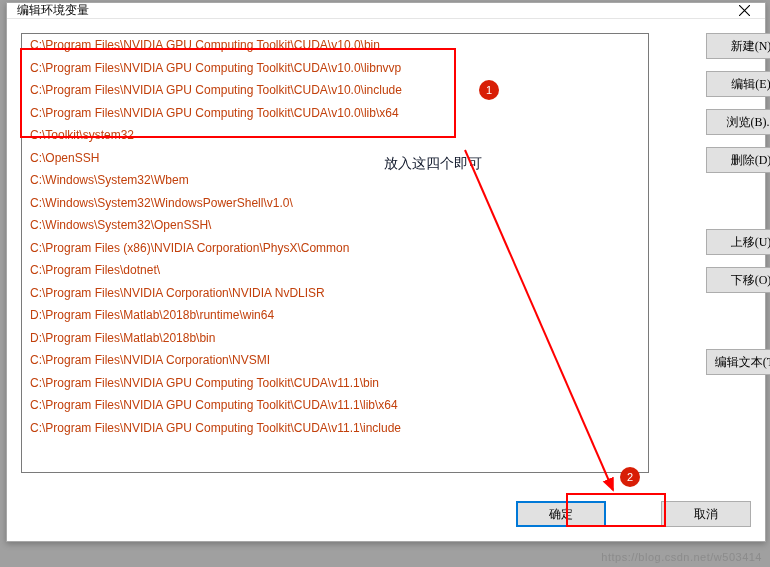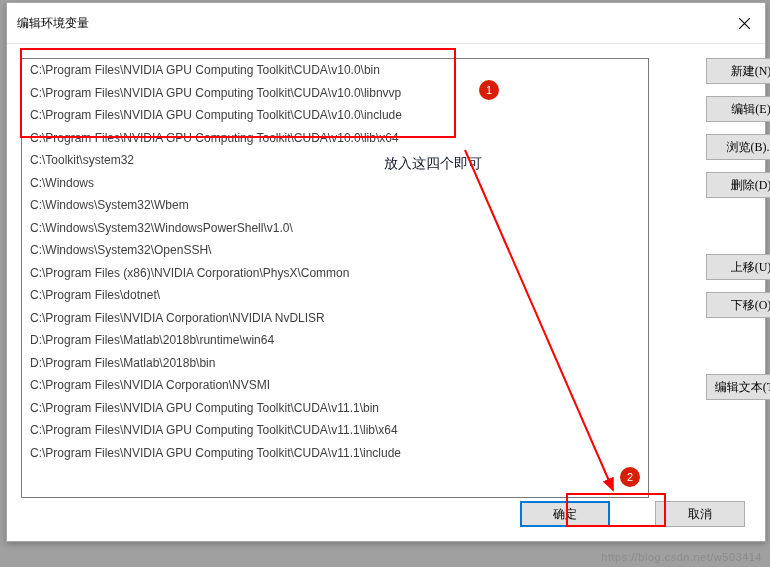--- a/index.html
+++ b/index.html
@@ -14,21 +14,21 @@
   }
   .dialog {
     position: absolute;
     left: 6px; top: 2px;
     width: 760px; height: 540px;
     background: #fff;
     border: 1px solid #a7a7a7;
     box-shadow: 0 2px 6px rgba(0,0,0,0.25);
   }
   .titlebar {
-    height: 41px;
+    height: 16px;
     display: flex;
     align-items: center;
     justify-content: space-between;
     padding-left: 10px;
     border-bottom: 1px solid #e5e5e5;
     background: #fff;
   }
   .titlebar-title { font-size: 12px; color: #000; }
   .close-btn {
     width: 42px; height: 32px;
@@ -46,21 +46,21 @@
     flex: 1;
     border: 1px solid #7a7a7a;
     background: #fff;
     overflow: hidden;
     position: relative;
     height: 440px;
   }
   .list-item {
     padding: 3px 6px 3px 8px;
     font-size: 12px;
-    color: #404040;
+    color: #c2410c;
     white-space: nowrap;
     line-height: 16.5px;
     cursor: default;
   }
   .button-col {
     width: 90px;
     display: flex;
     flex-direction: column;
   }
   .btn {
@@ -70,22 +70,22 @@
     font-size: 12px;
     font-family: Liberation Serif, serif;
     cursor: pointer;
     margin-bottom: 8px;
     margin-left: 45px;
   }
   .gap-small { height: 4px; }
   .gap-large { height: 48px; }
   .bottom-row {
     position: absolute;
-    bottom: 14px; right: 20px;
-    display: flex; 
+    bottom: 14px; right: 14px;
+    display: flex; gap: 10px;
   }
   .bottom-row .btn { margin-bottom: 0; }
   .btn-primary {
     border: 2px solid #0078d7;
     background: #e1e1e1;
   }
   
   .anno-rect {
     position: absolute;
     border: 2px solid #ff0000;
@@ -132,21 +132,21 @@
     </div>
   </div>
 
   <div class="content">
     <div class="listbox" id="listbox">
         <div class="list-item">C:\Program Files\NVIDIA GPU Computing Toolkit\CUDA\v10.0\bin</div>
         <div class="list-item">C:\Program Files\NVIDIA GPU Computing Toolkit\CUDA\v10.0\libnvvp</div>
         <div class="list-item">C:\Program Files\NVIDIA GPU Computing Toolkit\CUDA\v10.0\include</div>
         <div class="list-item">C:\Program Files\NVIDIA GPU Computing Toolkit\CUDA\v10.0\lib\x64</div>
         <div class="list-item">C:\Toolkit\system32</div>
-        <div class="list-item">C:\Windows</div>
+        <div class="list-item">C:\OpenSSH</div>
         <div class="list-item">C:\Windows\System32\Wbem</div>
         <div class="list-item">C:\Windows\System32\WindowsPowerShell\v1.0\</div>
         <div class="list-item">C:\Windows\System32\OpenSSH\</div>
         <div class="list-item">C:\Program Files (x86)\NVIDIA Corporation\PhysX\Common</div>
         <div class="list-item">C:\Program Files\dotnet\</div>
         <div class="list-item">C:\Program Files\NVIDIA Corporation\NVIDIA NvDLISR</div>
         <div class="list-item">D:\Program Files\Matlab\2018b\runtime\win64</div>
         <div class="list-item">D:\Program Files\Matlab\2018b\bin</div>
         <div class="list-item">C:\Program Files\NVIDIA Corporation\NVSMI</div>
         <div class="list-item">C:\Program Files\NVIDIA GPU Computing Toolkit\CUDA\v11.1\bin</div>

